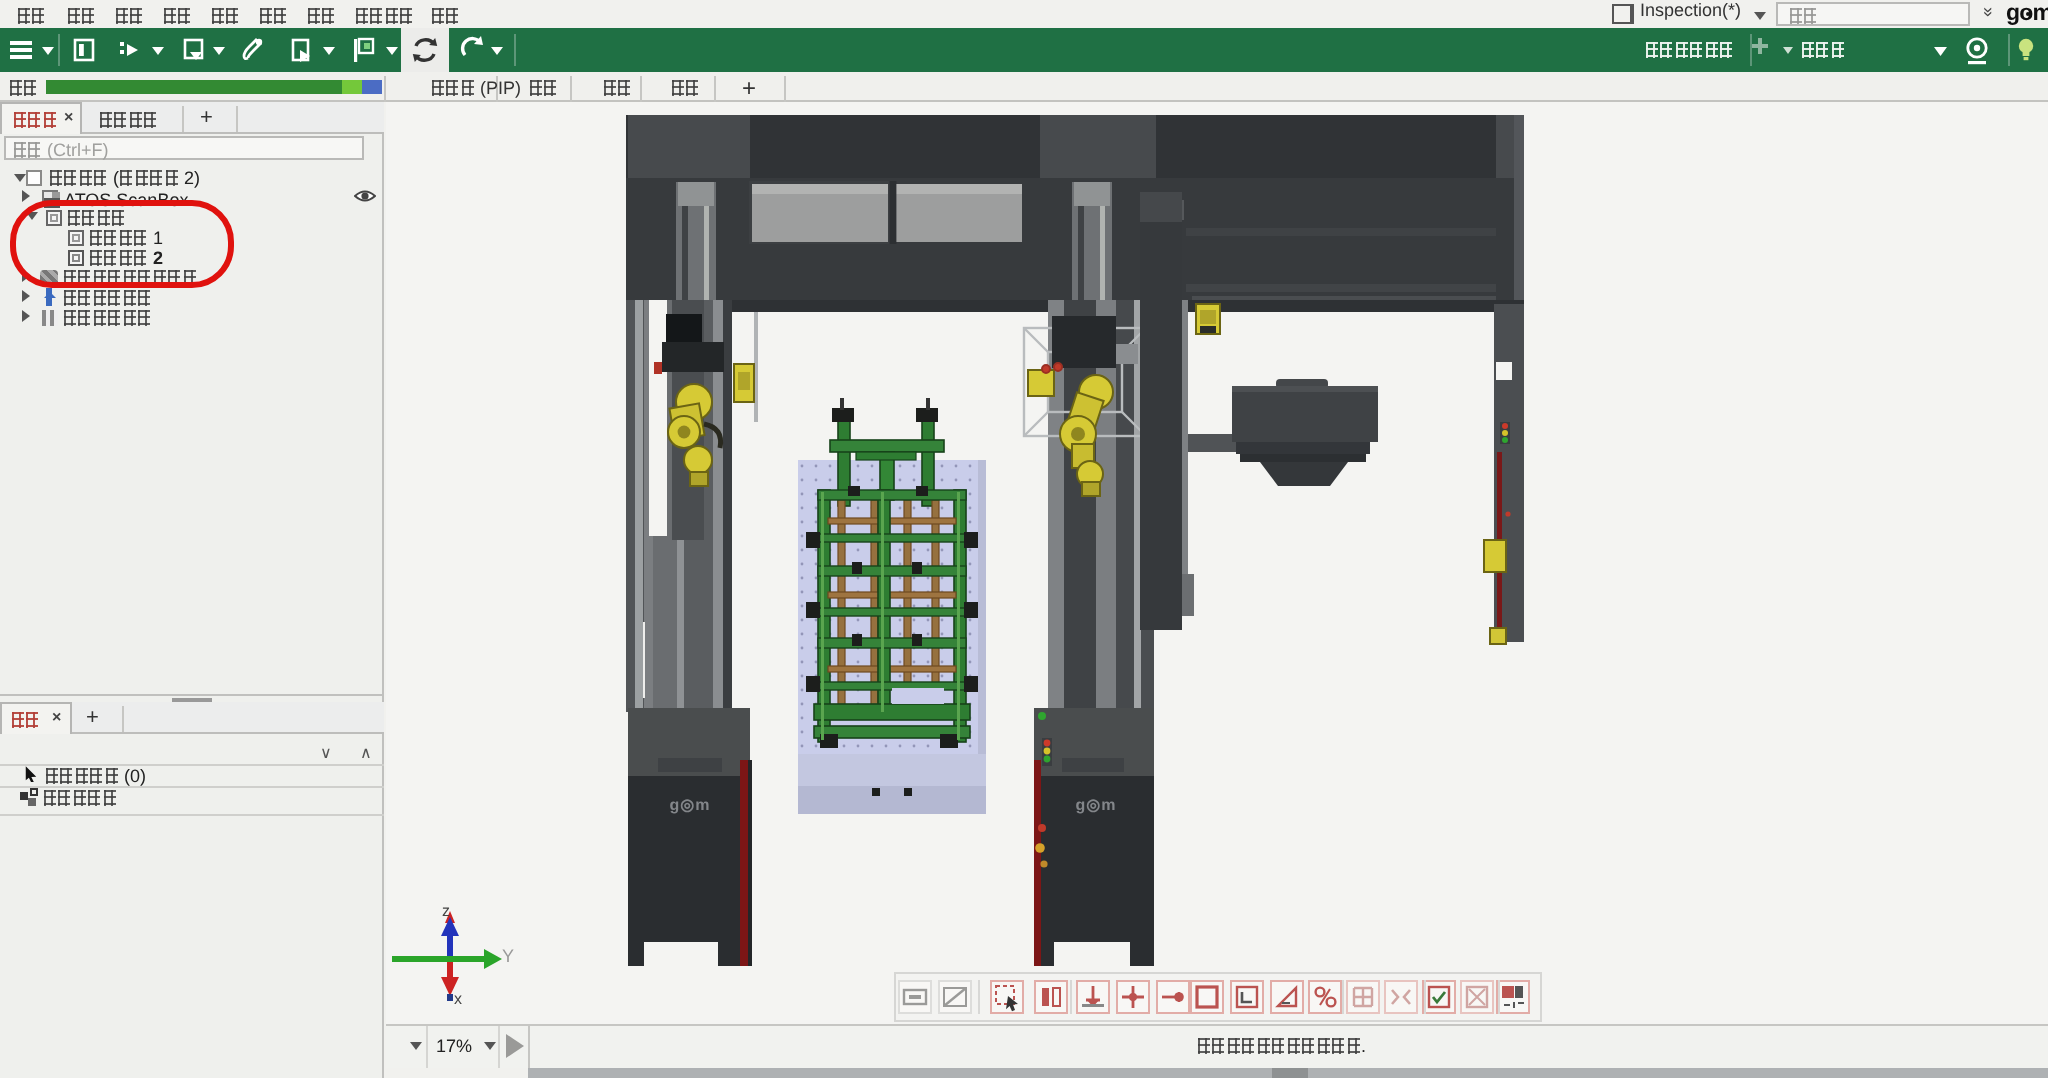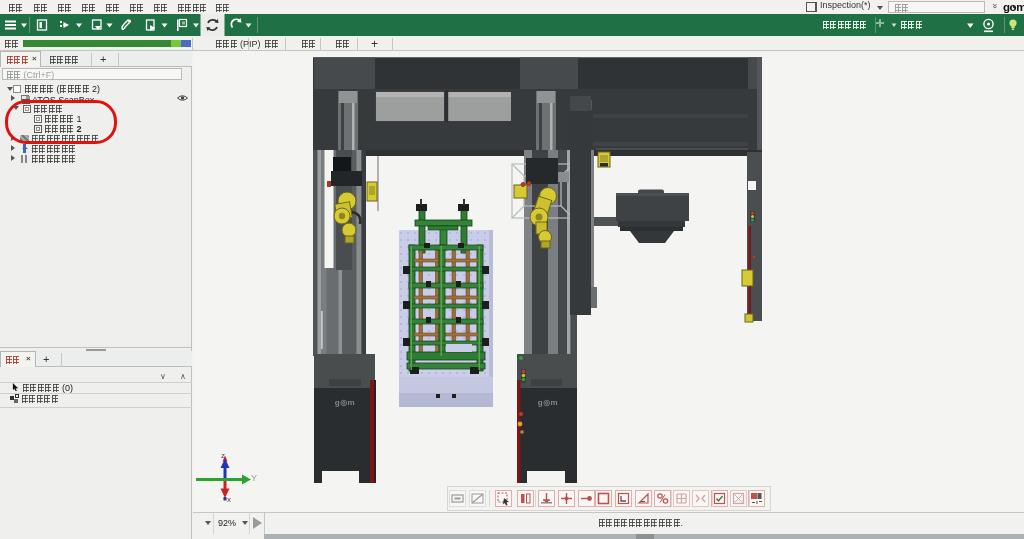--- a/index.html
+++ b/index.html
@@ -472,18 +472,18 @@
   </svg>
 <div class="abs" style="left:489px;top:490px;width:1px;height:17px;background:#d8d8d6"></div>
 <div class="abs" style="left:535px;top:490px;width:1px;height:17px;background:#d8d8d6"></div>
 <div class="abs" style="left:671px;top:490px;width:1px;height:17px;background:#d8d8d6"></div>
 <div class="abs" style="left:712px;top:490px;width:1px;height:17px;background:#d8d8d6"></div>
 <div class="abs" style="left:749px;top:490px;width:1px;height:17px;background:#d8d8d6"></div>
 <div class="abs" style="left:193px;top:512px;width:831px;height:22px;background:#f1f2ef;border-top:1px solid #c6c6c3"></div>
 <div class="abs" style="left:264px;top:512px;width:1px;height:22px;background:#c6c6c3"></div>
 <div class="abs" style="left:205px;top:521px;width:0;height:0;border:3px solid transparent;border-top:4px solid #555"></div>
 <div class="abs" style="left:213px;top:513px;width:1px;height:21px;background:#d5d5d2"></div>
-<div class="lbl" style="left:218px;top:518px;color:#222">92%</div>
+<div class="lbl" style="left:218px;top:518px;color:#222">17%</div>
 <div class="abs" style="left:242px;top:521px;width:0;height:0;border:3px solid transparent;border-top:4px solid #555"></div>
 <div class="abs" style="left:249px;top:513px;width:1px;height:21px;background:#d5d5d2"></div>
 <div class="abs" style="left:253px;top:517px;width:0;height:0;border:6px solid transparent;border-left:9px solid #9a9a98"></div>
 <div class="lbl" style="left:598px;top:518px"><b class="z "></b><b class="z "></b><b class="z "></b><b class="z "></b><b class="z "></b><b class="z "></b><b class="z "></b><b class="z "></b><b class="z "></b><b class="z "></b><b class="z "></b><i>.</i></div>
 <div class="abs" style="left:264px;top:534px;width:760px;height:5px;background:#aeb1b3"></div>
 <div class="abs" style="left:636px;top:534px;width:18px;height:5px;background:#8e9192"></div>
 </body></html>

